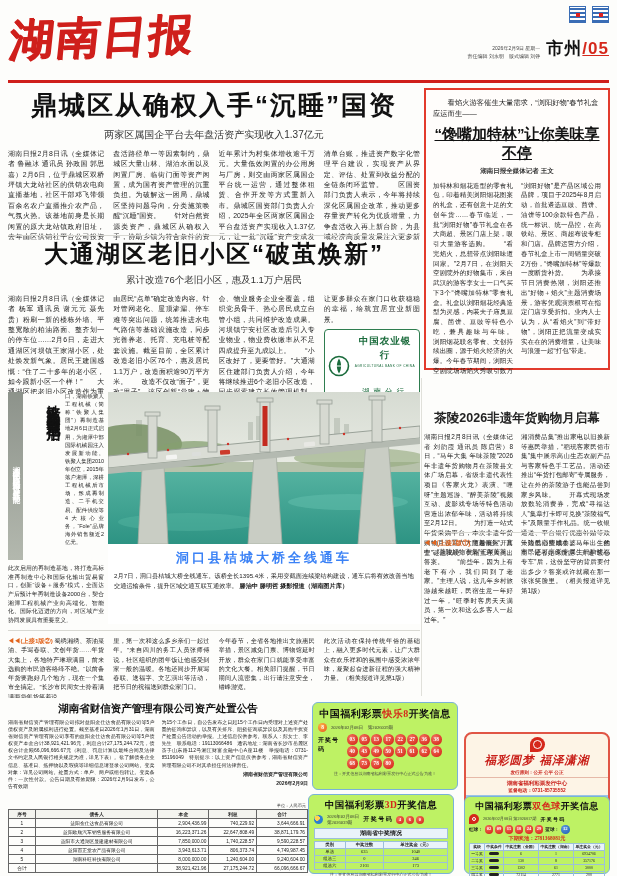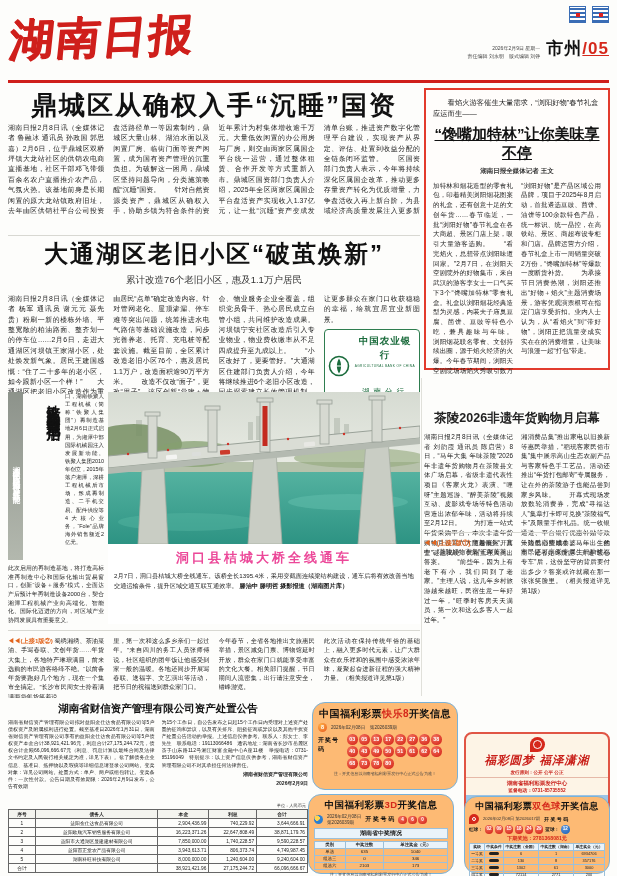--- a/index.html
+++ b/index.html
@@ -77,21 +77,21 @@
   .vert-art { position:absolute; left:8px; top:392px; width:96px; height:234px; }
   .vert-top { display:flex; height:168px; gap:3px; }
   .vkicker { writing-mode:vertical-rl; text-orientation:upright; background:linear-gradient(180deg,#8d938b,#b3b8ae); color:#fff; font-size:7.5px; font-weight:bold; padding:6px 2px; letter-spacing:2px; width:15px; text-align:center; }
   .vhl { writing-mode:vertical-rl; text-orientation:upright; font-size:14px; font-weight:900; color:#111; line-height:1.15; padding:2px 0; width:36px; letter-spacing:2px; }
   .vbody { flex:1; font-size:5.4px; line-height:1.5; text-align:justify; color:#222; overflow:hidden; }
   .vert-bottom { margin-top:4px; font-size:5.8px; line-height:1.5; text-align:justify; color:#222; height:60px; overflow:hidden; }
 
   
   .photo { position:absolute; left:108px; top:392px; width:312px; height:232px; background:#fff; }
   .photo svg { display:block; width:312px; height:152px; }
-  .cap-title { font-size:13px; font-weight:900; text-align:center; color:#ec4899; letter-spacing:3px; margin-top:5px; }
+  .cap-title { font-size:13px; font-weight:900; text-align:center; color:#3b82f6; letter-spacing:3px; margin-top:5px; }
   .cap-text { font-size:6.2px; line-height:1.55; text-align:justify; color:#222; margin-top:4px; padding:0 6px; }
   .cap-credit { font-weight:bold; }
 
   .band-rule { position:absolute; left:8px; width:412px; top:630px; border-top:1px solid #d8d8d2; }
 
   
   .bband { position:absolute; left:8px; top:636px; width:412px; height:62px; }
   .bband .cols { height:62px; }
   .bband .col { font-size:6.2px; }
 
@@ -101,21 +101,21 @@
   .notice-cols { display:flex; gap:7px; height:82px; }
   .notice-col { flex:1; font-size:5px; line-height:1.42; text-align:justify; color:#222; overflow:hidden; }
   .notice-sig { text-align:right; font-weight:bold; margin-top:2px; }
   .unit-line { text-align:right; font-size:4.2px; color:#333; margin:2px 2px 1px 0; }
   .ntable { width:100%; border-collapse:collapse; font-size:4.8px; color:#222; }
   .ntable th, .ntable td { border:0.5px solid #666; padding:1px 2px; text-align:center; height:9px; }
   .ntable th { font-weight:bold; background:#f4f4ef; }
   .ntable td:nth-child(3), .ntable td:nth-child(4), .ntable td:nth-child(5) { text-align:right; }
 
   
-  .lot-box { position:absolute; border:1.5px solid #7ab2d8; border-radius:13px; background:#fdba74; padding:4px 5px; }
+  .lot-box { position:absolute; border:1.5px solid #7ab2d8; border-radius:6px; background:#bef264; padding:4px 5px;font-family:Liberation Serif, serif; }
   .lot-title { text-align:center; font-size:10px; font-weight:900; color:#111; letter-spacing:.5px; }
   .lot-title .hlred { color:#d5281b; }
   .lot-sub { display:flex; align-items:center; gap:4px; margin-top:2px; }
   .mascot { width:9px; height:9px; border-radius:50%; background:radial-gradient(circle at 35% 30%,#ffb347,#e6541e); color:#fff; font-size:5.5px; font-weight:bold; text-align:center; line-height:9px; }
   .globe { width:9px; height:9px; border-radius:50%; background:radial-gradient(circle at 35% 35%,#ffd34d 0 30%,#2e7fd0 34% 100%); }
   .lot-date { font-size:4.6px; color:#333; line-height:1.3; }
   .lot-label { font-size:6px; font-weight:900; color:#111; }
   .balls { display:flex; flex-wrap:wrap; gap:1.5px; }
   .ball { display:inline-block; width:10.5px; height:10.5px; border-radius:50%; background:radial-gradient(circle at 35% 30%,#f2705d,#d21e12); color:#fff; font-size:5.3px; font-weight:bold; text-align:center; line-height:10.5px; }
   .ball.sm { width:8.5px; height:8.5px; font-size:4.6px; line-height:8.5px; }
@@ -163,20 +163,21 @@
           <div>责任编辑 刘永明　版式编辑 刘铮</div>
         </div>
         <div class="sec-label"><span>市州</span><span class="pg">/05</span></div>
       </div>
     </div>
   </div>
   <div class="mast-rule"></div>
 
   <div class="sec1">
     <div class="headline1">鼎城区从确权入手“沉睡”国资</div>
+    <div class="subhead">两家区属国企平台去年盘活资产实现收入1.37亿元</div>
     <div class="cols">
       <div class="col">湖南日报2月8日讯（全媒体记者 鲁融冰 通讯员 孙政国 郭思嘉）2月6日，位于鼎城区双桥坪镇大龙站社区的供销农电商直播基地，社区干部邓飞带领百余名农户直播推介农产品，气氛火热。该基地前身是长期闲置的原大龙站镇政府旧址，去年由区供销社平台公司投资改造而成，自2025年7月启用以来，已带动周边百余名农户平均增收4000元。　　受权属界定模糊、管理权责分散、</div>
       <div class="col">盘活路径单一等因素制约，鼎城区大量山林、湖泊水面以及闲置厂房、临街门面等资产闲置，成为国有资产管理的沉重负担。为破解这一困局，鼎城区坚持问题导向，分类施策唤醒“沉睡”国资。　　针对自然资源类资产，鼎城区从确权入手，协助乡镇为符合条件的资产办理产权证书，再公开招租引入市场竞争，推动资产价值提升。牛鼻滩镇湖区养殖水面确权后，承包租金以每亩年均200元起开竞，</div>
       <div class="col">近年累计为村集体增收逾千万元。大量低效闲置的办公用房与厂房，则交由两家区属国企平台统一运营，通过整体租赁、合作开发等方式重新入市。鼎城区国资部门负责人介绍，2025年全区两家区属国企平台盘活资产实现收入1.37亿元，让一批“沉睡”资产变成发展“活水”。　　建立全流程监管机制，是盘活过程中守住底线的关键。2026年，鼎城区将继续完善国有资产</div>
       <div class="col">清单台账，推进资产数字化管理平台建设，实现资产从界定、评估、处置到收益分配的全链条闭环监管。　　区国资部门负责人表示，今年将持续深化区属国企改革，推动更多存量资产转化为优质增量，力争盘活收入再上新台阶，为县域经济高质量发展注入更多新动能，让“沉睡”的国有资产持续释放发展活力。</div>
     </div>
   </div>
 
   <div class="rule-grey" style="top:235px;"></div>
 

